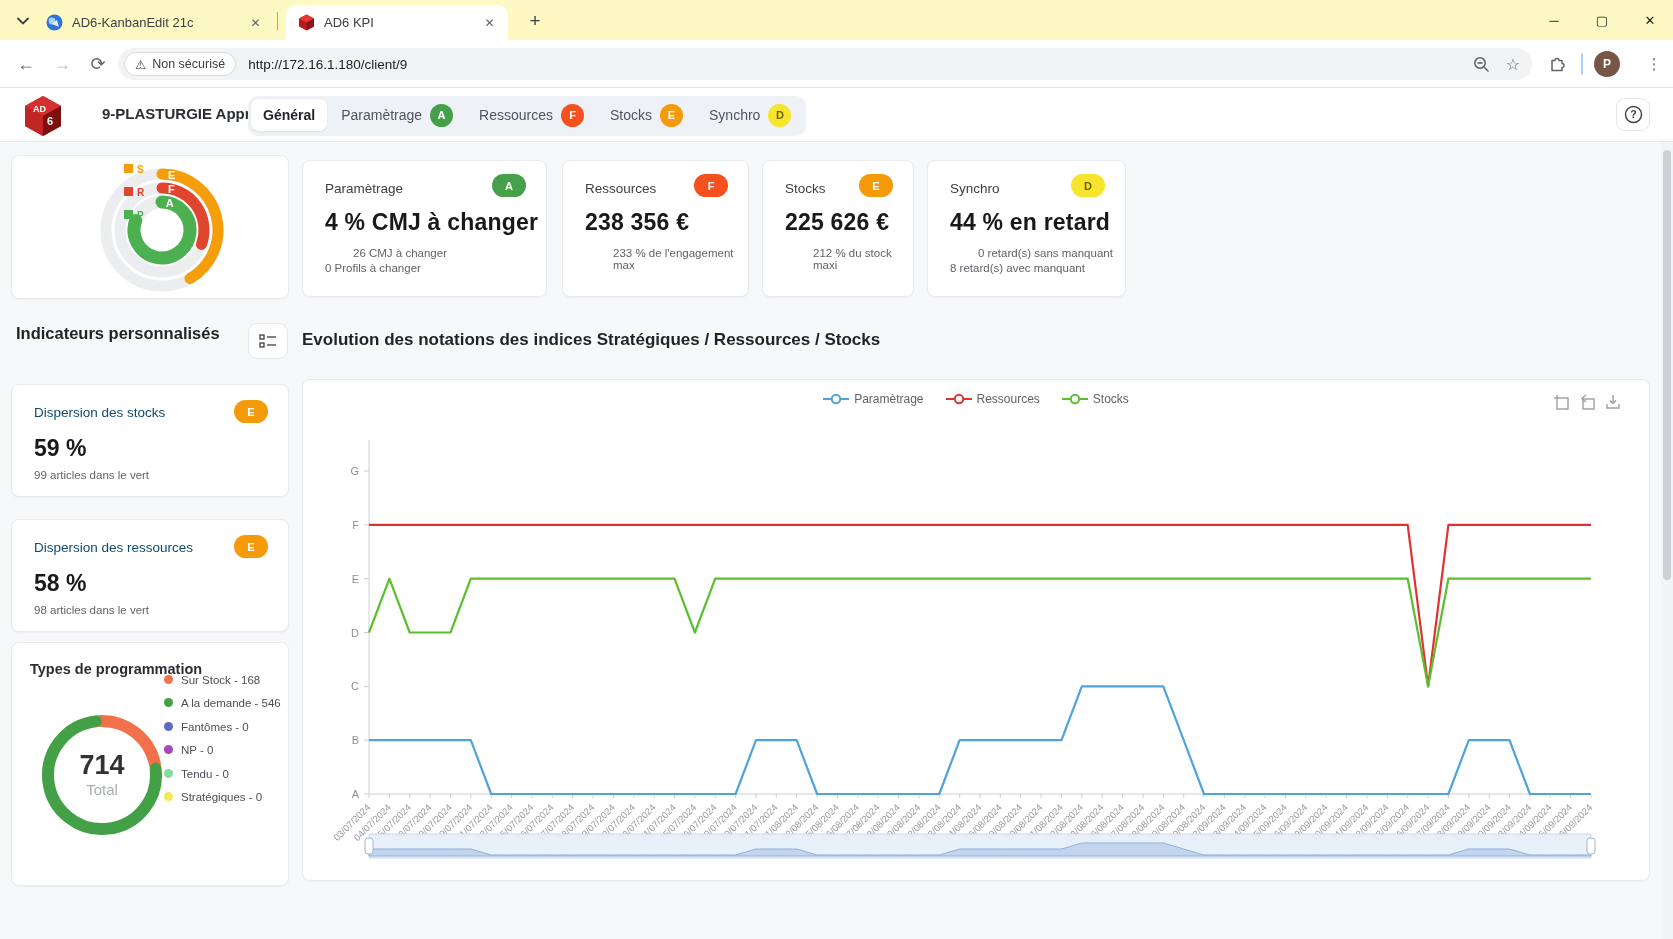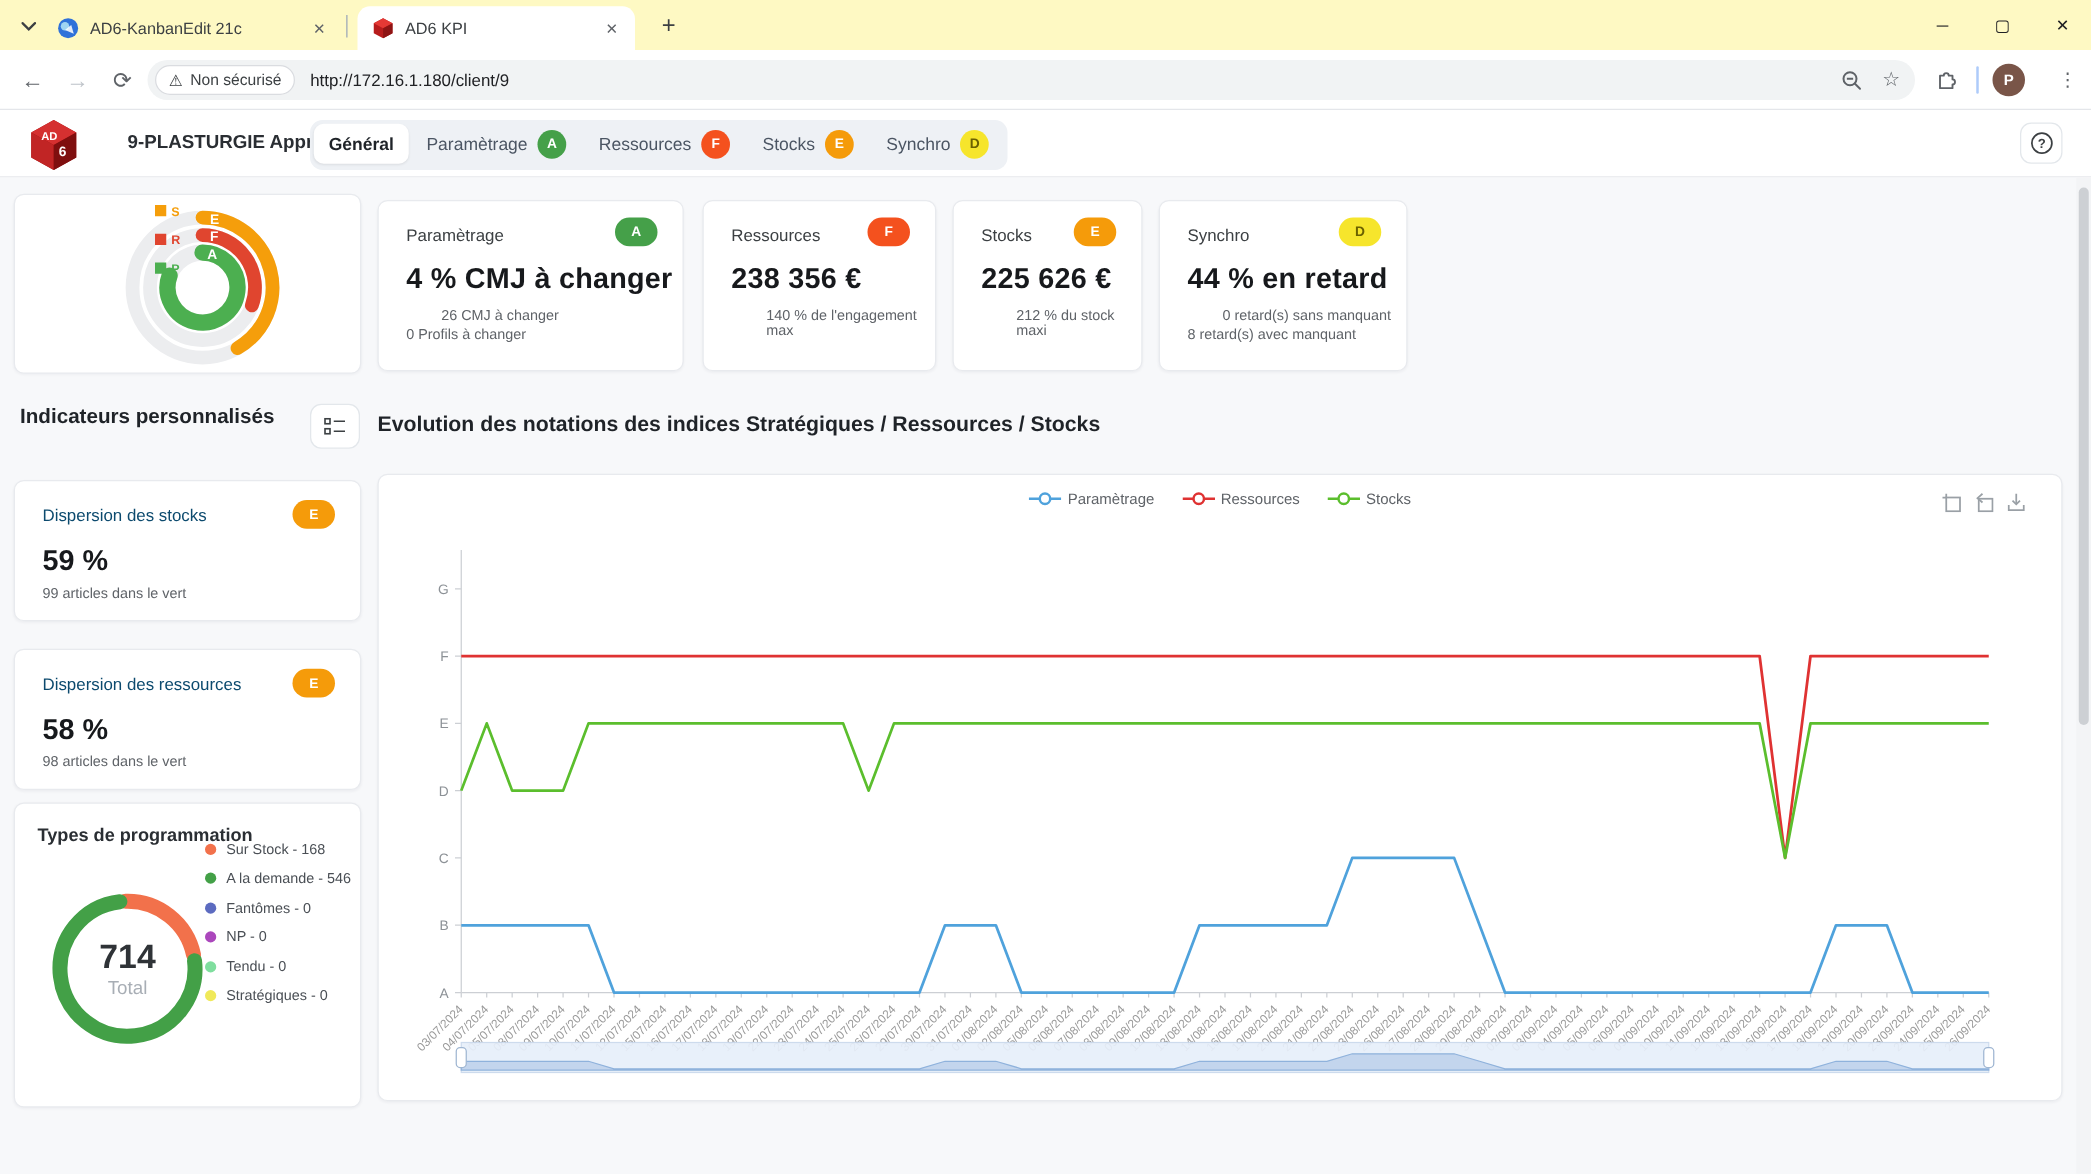--- a/index.html
+++ b/index.html
@@ -191,21 +191,21 @@
     <div class="kt">Paramètrage</div>
     <div class="kb badgeA">A</div>
     <div class="kv">4 % CMJ à changer</div>
     <div class="ks1">26 CMJ à changer</div>
     <div class="ks2">0 Profils à changer</div>
   </div>
   <div class="card kcard" style="left:562px;top:18px;width:187px;height:137px;">
     <div class="kt">Ressources</div>
     <div class="kb badgeF">F</div>
     <div class="kv">238 356 €</div>
-    <div class="ks1">140 % de l'engagement max</div>
+    <div class="ks1">233 % de l'engagement max</div>
   </div>
   <div class="card kcard" style="left:762px;top:18px;width:152px;height:137px;">
     <div class="kt">Stocks</div>
     <div class="kb badgeE">E</div>
     <div class="kv">225 626 €</div>
     <div class="ks1">212 % du stock maxi</div>
   </div>
   <div class="card kcard" style="left:927px;top:18px;width:199px;height:137px;">
     <div class="kt">Synchro</div>
     <div class="kb badgeD">D</div>

